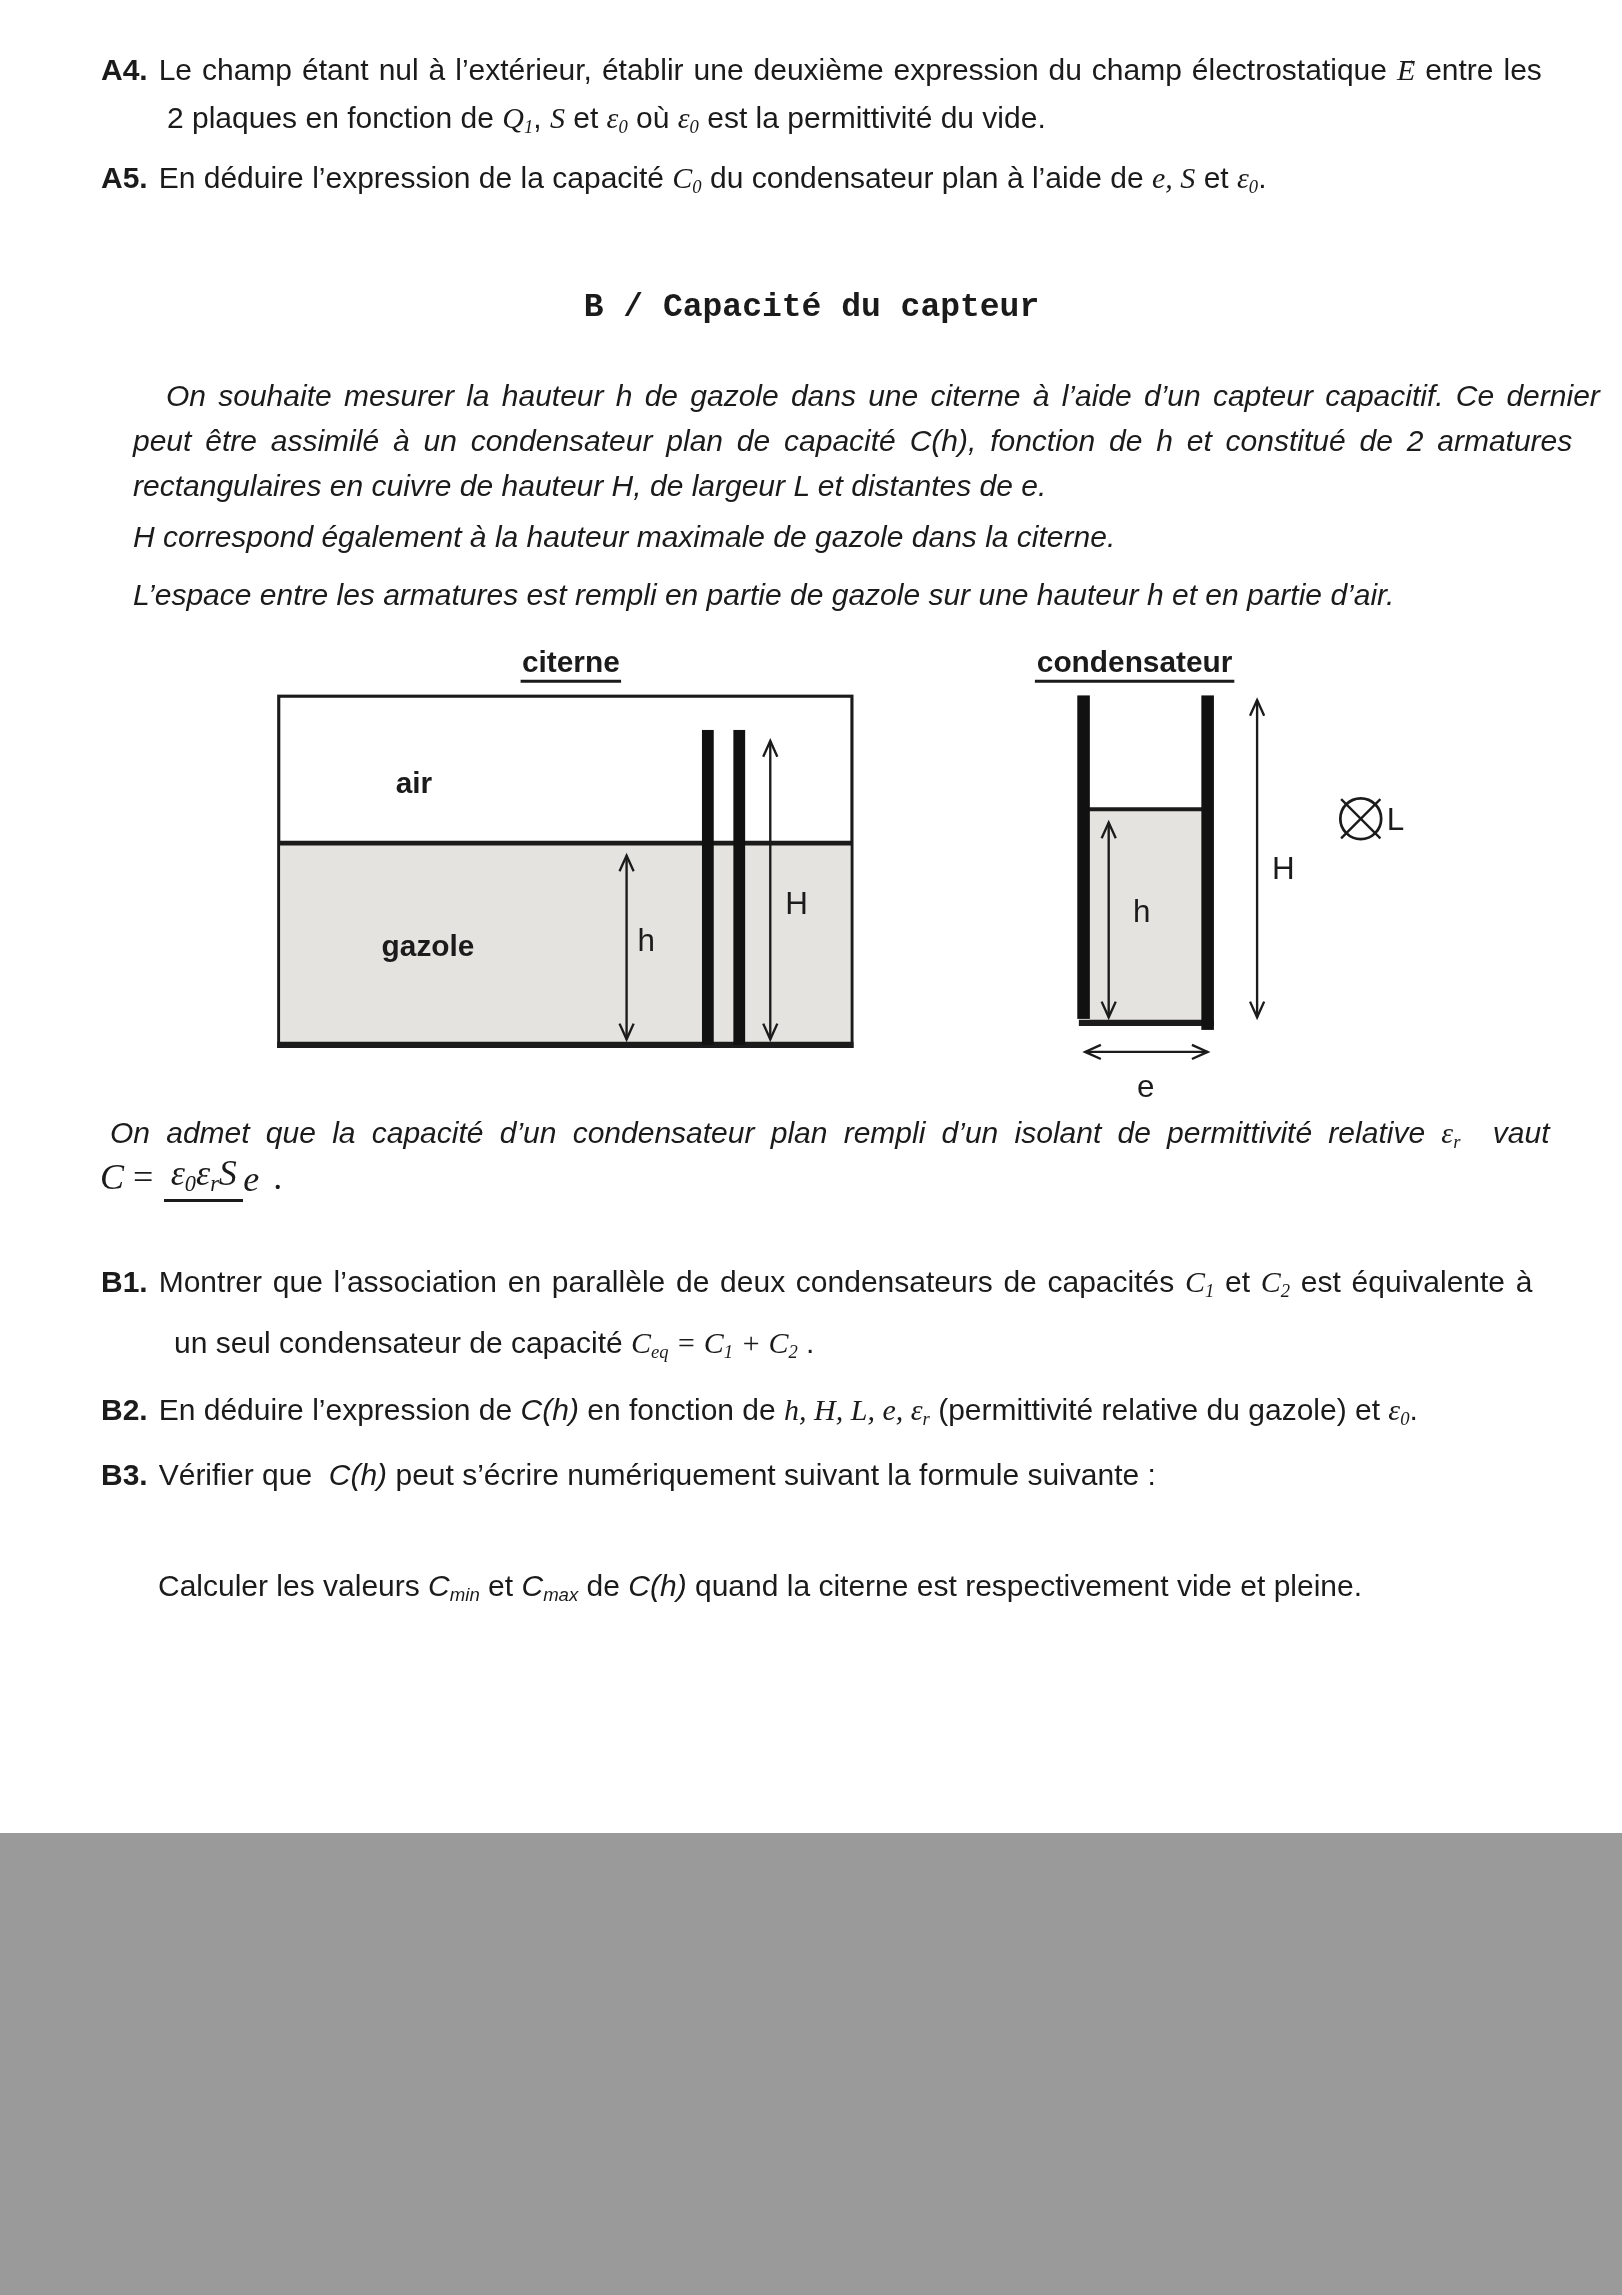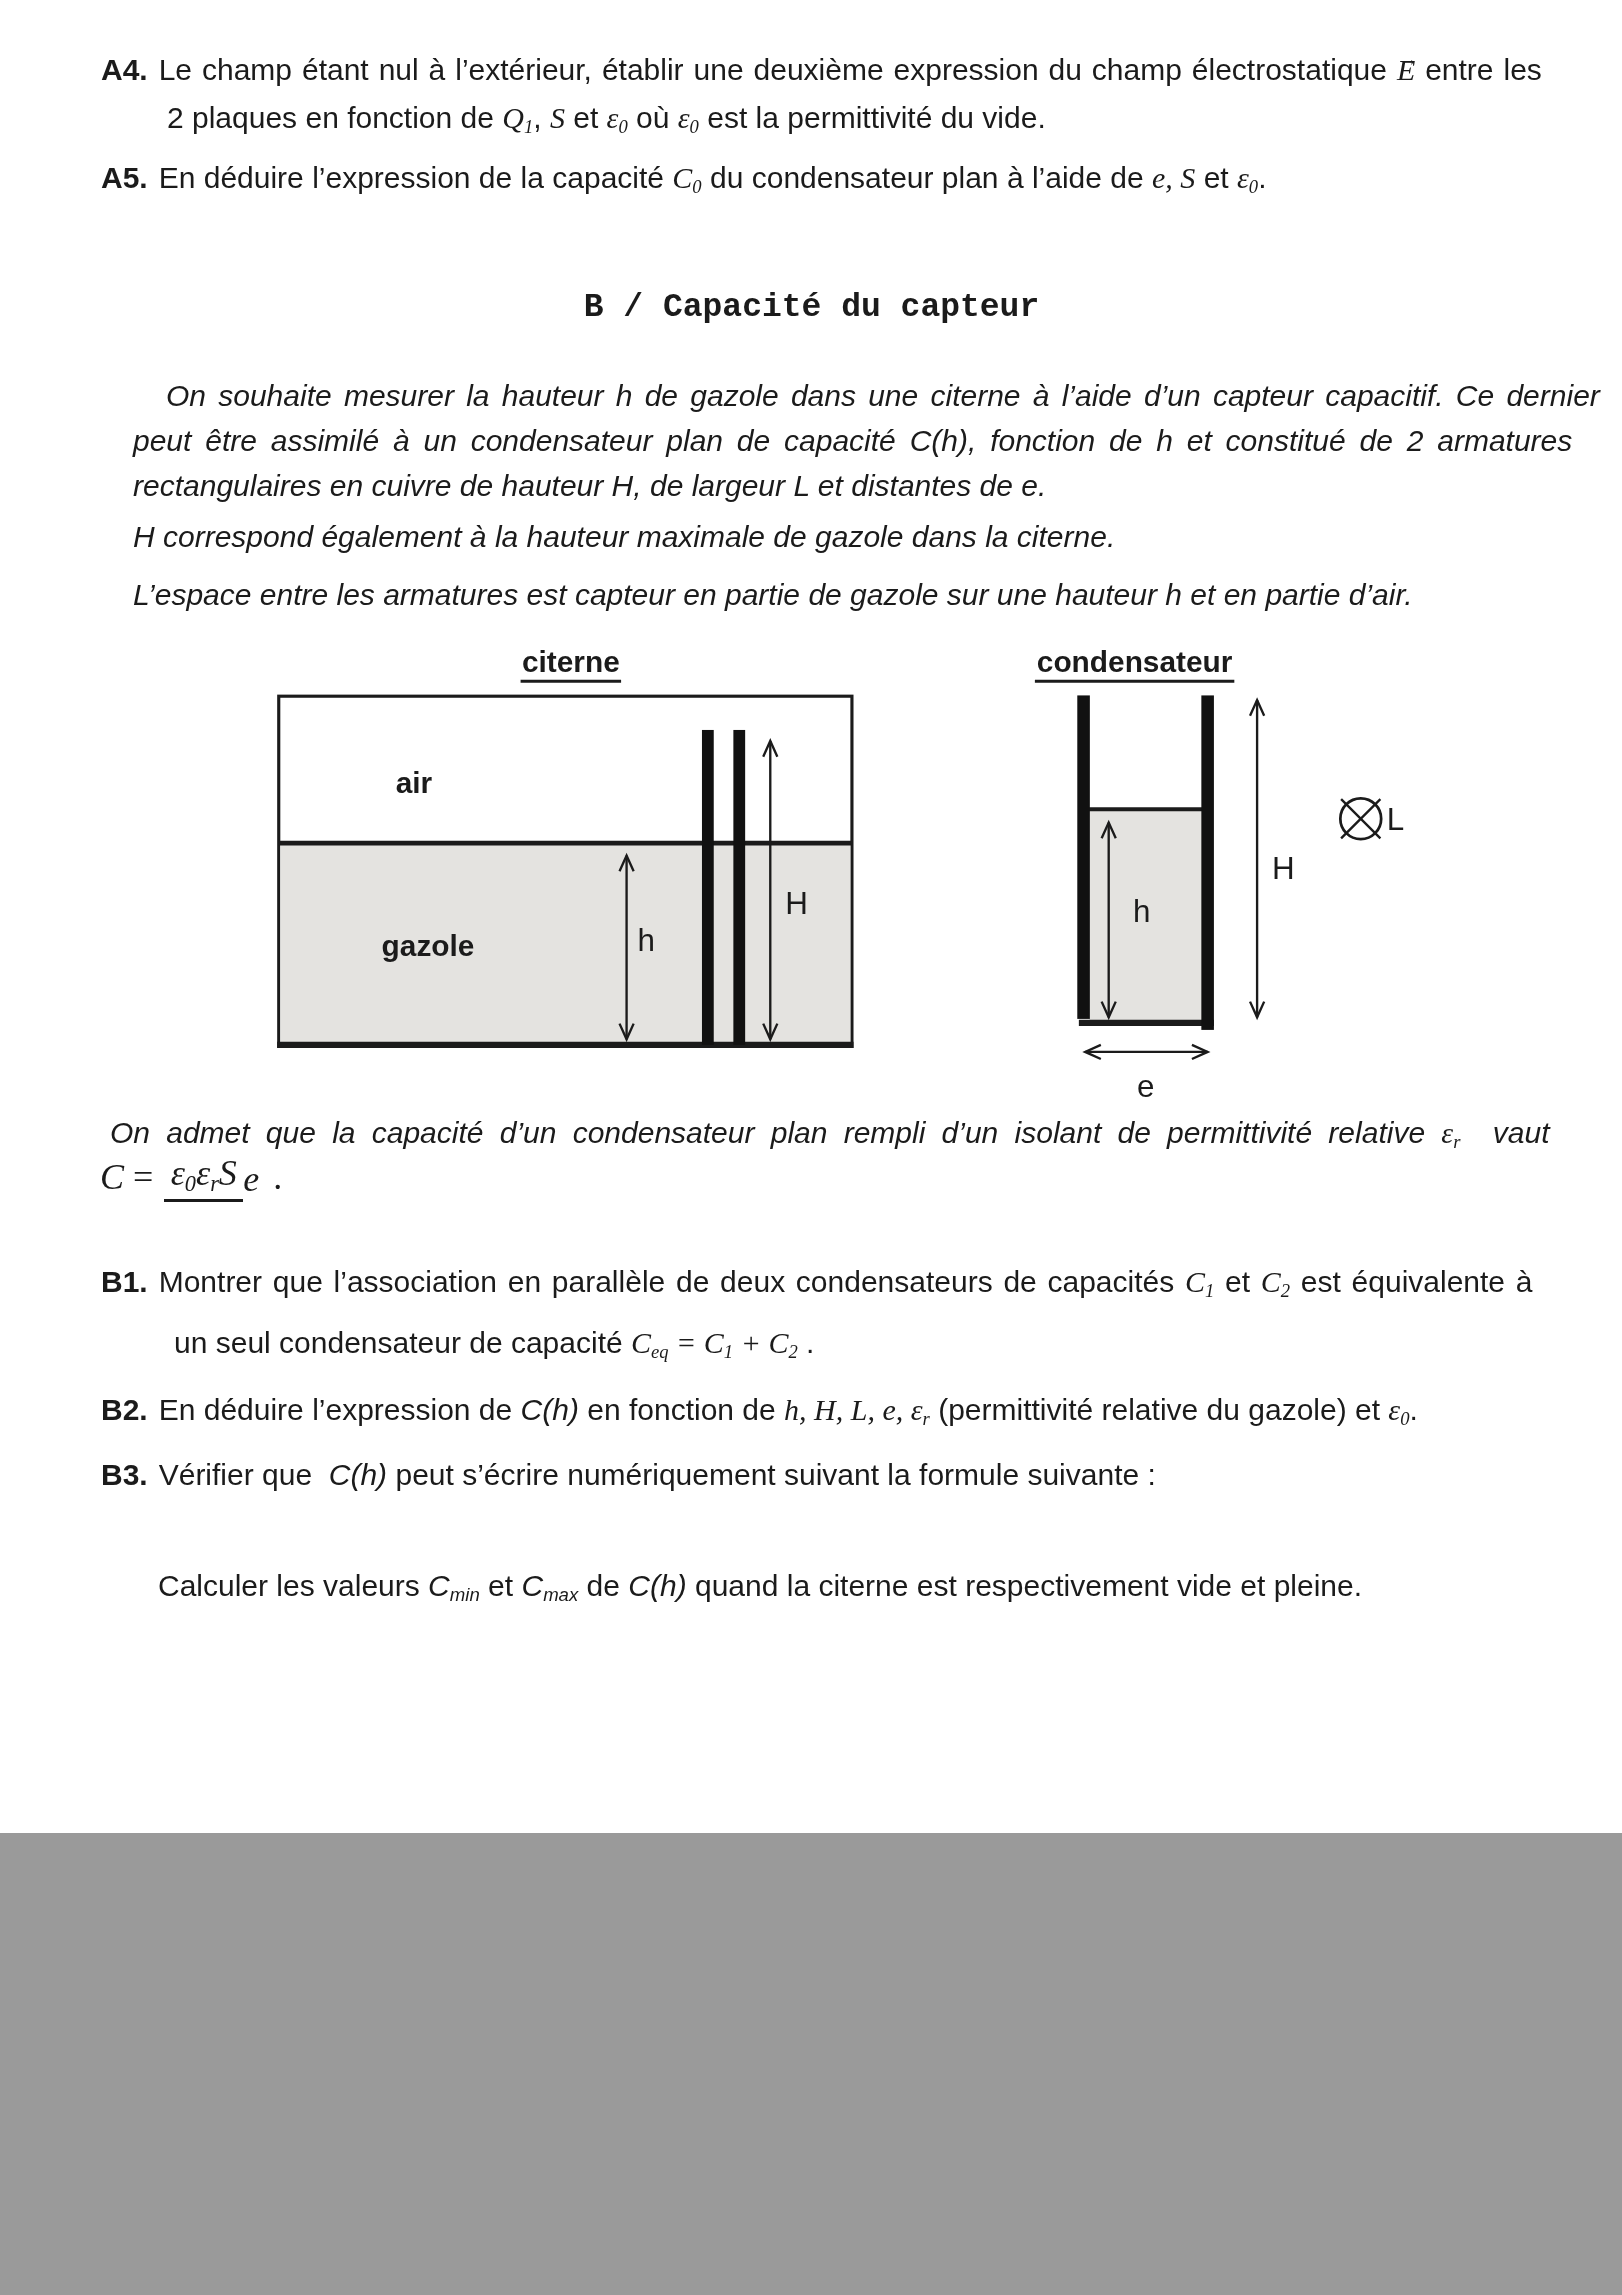--- a/index.html
+++ b/index.html
@@ -78,21 +78,21 @@
   <div class="tline" style="left:101px;top:154px;">
     <b class="qlabel">A5.</b><span>En déduire l’expression de la capacité <span class="ms">C<sub>0</sub></span> du condensateur plan à l’aide de <span class="ms">e, S</span> et <span class="ms">ε<sub>0</sub></span>.</span>
   </div>
 
   <div class="tline heading" style="left:0;top:284px;">B / Capacité du capteur</div>
 
   <div class="tline ital" style="left:133px;top:372px;word-spacing:3.9px;margin-left:33px;">On souhaite mesurer la hauteur h de gazole dans une citerne à l’aide d’un capteur capacitif. Ce dernier</div>
   <div class="tline ital" style="left:133px;top:417px;word-spacing:5.5px;">peut être assimilé à un condensateur plan de capacité C(h), fonction de h et constitué de 2 armatures</div>
   <div class="tline ital" style="left:133px;top:462px;">rectangulaires en cuivre de hauteur H, de largeur L et distantes de e.</div>
   <div class="tline ital" style="left:133px;top:513px;">H correspond également à la hauteur maximale de gazole dans la citerne.</div>
-  <div class="tline ital" style="left:133px;top:571px;">L’espace entre les armatures est capteur en partie de gazole sur une hauteur h et en partie d’air.</div>
+  <div class="tline ital" style="left:133px;top:571px;">L’espace entre les armatures est rempli en partie de gazole sur une hauteur h et en partie d’air.</div>
 
   <svg class="diagram-svg" width="1623" height="550" viewBox="0 780 2067 700" xmlns="http://www.w3.org/2000/svg">
 
     <g>
       <text class="dtitle" x="727" y="856">citerne</text>
       <line x1="663" y1="868" x2="791" y2="868" stroke="#1b1b1b" stroke-width="4"></line>
 
       <rect x="355" y="887" width="730" height="446" fill="#ffffff" stroke="#1b1b1b" stroke-width="4"></rect>
       <rect x="357" y="1074" width="726" height="257" fill="#e4e3e0"></rect>
       <line x1="355" y1="1074" x2="1085" y2="1074" stroke="#1b1b1b" stroke-width="6"></line>

